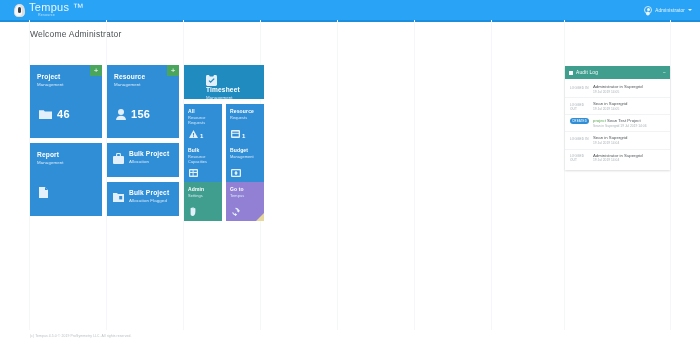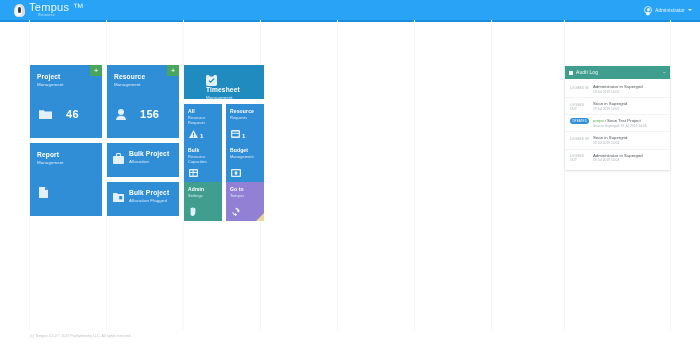--- a/index.html
+++ b/index.html
@@ -108,21 +108,21 @@
     font-size: 4.4px; color: #dcecfa;
     letter-spacing: .1px; line-height: 1.25; margin-top: 1px;
   }
   .tile-small .tile-title { font-size: 5px; }
   .tile-small .tile-sub { font-size: 3.9px; }
 
   
   .tile-big { width: 72px; height: 73px; padding: 8px 7px; }
   .tile-big .metric {
     position: absolute; left: 9px; bottom: 18px;
-    display: flex; align-items: center; gap: 14px;
+    display: flex; align-items: center; gap: 5px;
   }
   .metric-value { font-size: 11px; font-weight: bold; letter-spacing: .3px; }
 
   .plus-badge {
     position: absolute; top: 0; right: 0;
     width: 12px; height: 11px;
     background: #4aa65c;
     display: flex; align-items: center; justify-content: center;
     color: #ffffff; font-size: 8px; line-height: 1;
   }
@@ -236,20 +236,21 @@
       <i style="left:106px"></i>
       <i style="left:183px"></i>
     <i style="left:260px"></i>
       <i style="left:337px"></i>
       <i style="left:414px"></i>
     <i style="left:491px"></i>
       <i style="left:564px"></i>
       <i style="left:670px"></i>
   </div>
 
+  <div class="welcome">Welcome Administrator</div>
 
   <div class="tiles">
 
     <div class="tile tile-big" style="left:0; top:0">
       <div class="tile-title">Project</div>
       <div class="tile-sub">Management</div>
       <div class="metric">
         <span>
           <svg class="ic" width="13" height="10" viewBox="0 0 13 10">
               <path d="M0 1.3h4.8l1 1.2H13V10H0z"></path>

